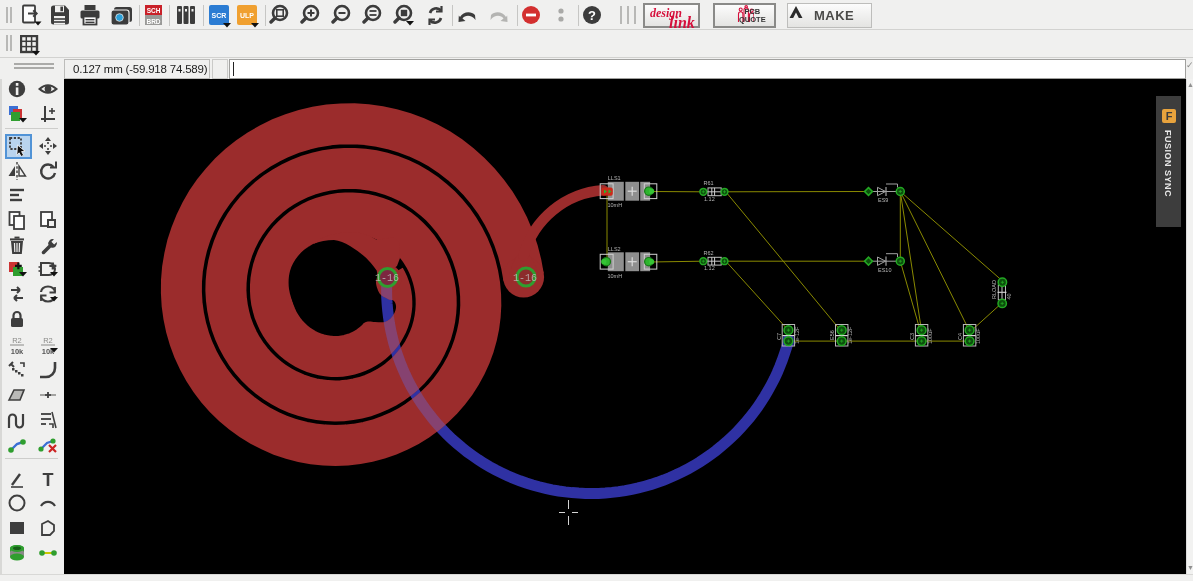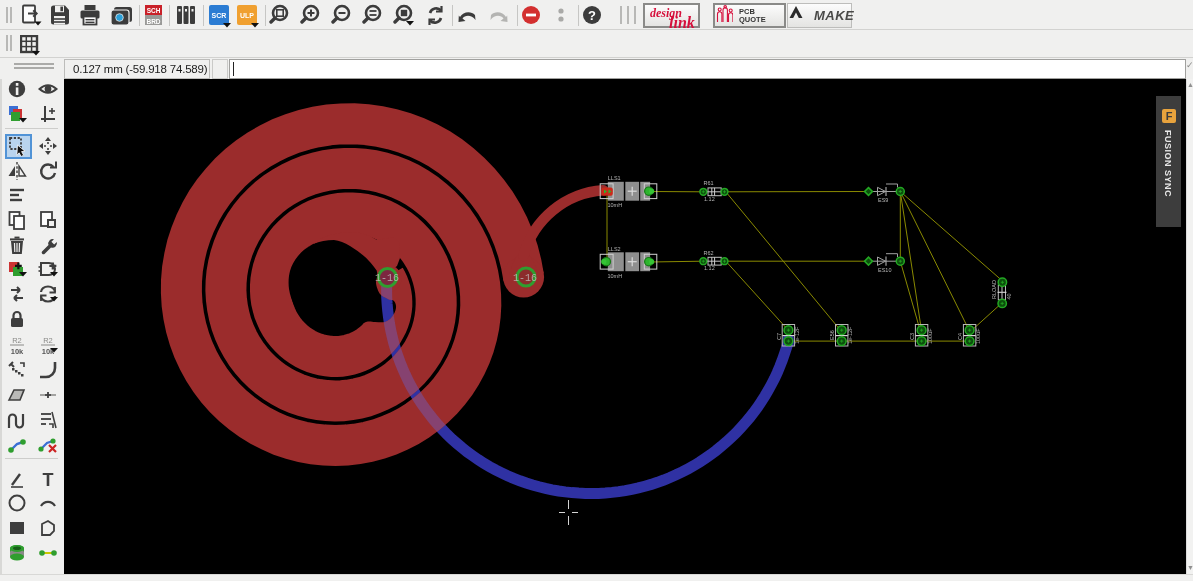--- a/index.html
+++ b/index.html
@@ -135,35 +135,35 @@
         <circle cx="10" cy="11" r="9" fill="#3c3c3c"></circle>
 <text x="10" y="15.5" font-size="13" font-weight="bold" fill="#fff" text-anchor="middle" font-family="Liberation Sans,sans-serif">?</text>
       </svg>
       <div class="abs" style="left:620px;top:6px;width:2px;height:18px;background:#b8b8b6"></div>
       <div class="abs" style="left:627px;top:6px;width:2px;height:18px;background:#b8b8b6"></div>
       <div class="abs" style="left:634px;top:6px;width:2px;height:18px;background:#b8b8b6"></div>
       <div class="btn" style="left:643px;width:57px;">
 <div class="abs" style="left:5px;top:1px;font-family:'Liberation Serif',serif;font-style:italic;font-weight:bold;color:#d6103c;font-size:12px;">design</div>
 <div class="abs" style="left:24px;top:9px;font-family:'Liberation Serif',serif;font-style:italic;font-weight:bold;color:#d6103c;font-size:16px;">link</div>
 </div>
-      <div class="btn" style="left:713px;width:73px;">
+      <div class="btn" style="left:713px;width:63px;text-align:center;">
 <svg style="left:4px;top:3px" width="18" height="18" viewBox="0 0 18 18">
           <g stroke="#d6103c" stroke-width="1.1" fill="none">
             <path d="M2.5 17 V9 a2.2 2.2 0 0 1 4.4 0 V17"></path>
             <path d="M8 17 V5 a2.2 2.2 0 0 1 4.4 0 V17"></path>
             <path d="M13.5 17 V10 a2.2 2.2 0 0 1 4.4 0 V17"></path>
             <circle cx="4.7" cy="4.5" r="1.5"></circle>
             <circle cx="10.2" cy="1.8" r="1.2"></circle>
             <circle cx="15.7" cy="5.5" r="1.5"></circle>
             <path d="M4.7 6 V6.8 M10.2 3 V2.8 M15.7 7 V7.8"></path>
           </g>
         </svg>
 <div class="abs" style="left:24px;top:3px;font-size:7.5px;font-weight:bold;color:#333;line-height:8px;">PCB<br>QUOTE</div>
 </div>
-      <div class="btn" style="left:787px;width:65px;border:1px solid #bdbdbb;font-style:italic;">
+      <div class="btn" style="left:787px;width:85px;border:1px solid #bdbdbb;">
 <svg style="left:7px;top:4px" width="18" height="16" viewBox="0 0 18 16">
           <path d="M1.5 14 L8 2 L14.5 14 H10.8 L8 8.4 L5.2 14 Z" fill="#2b2b2b"></path>
         </svg>
 <div class="abs" style="left:26px;top:4px;font-size:13px;font-weight:bold;color:#4a4a48;letter-spacing:0.5px;">MAKE</div>
 </div>
     </div>
 <div id="row2" class="abs">
       <div class="abs" style="left:6px;top:5px;width:2px;height:16px;background:#b8b8b6"></div>
       <div class="abs" style="left:10px;top:5px;width:2px;height:16px;background:#b8b8b6"></div>
       <svg class="abs" style="left:20px;top:5px" width="26" height="24" viewBox="0 0 26 24">

